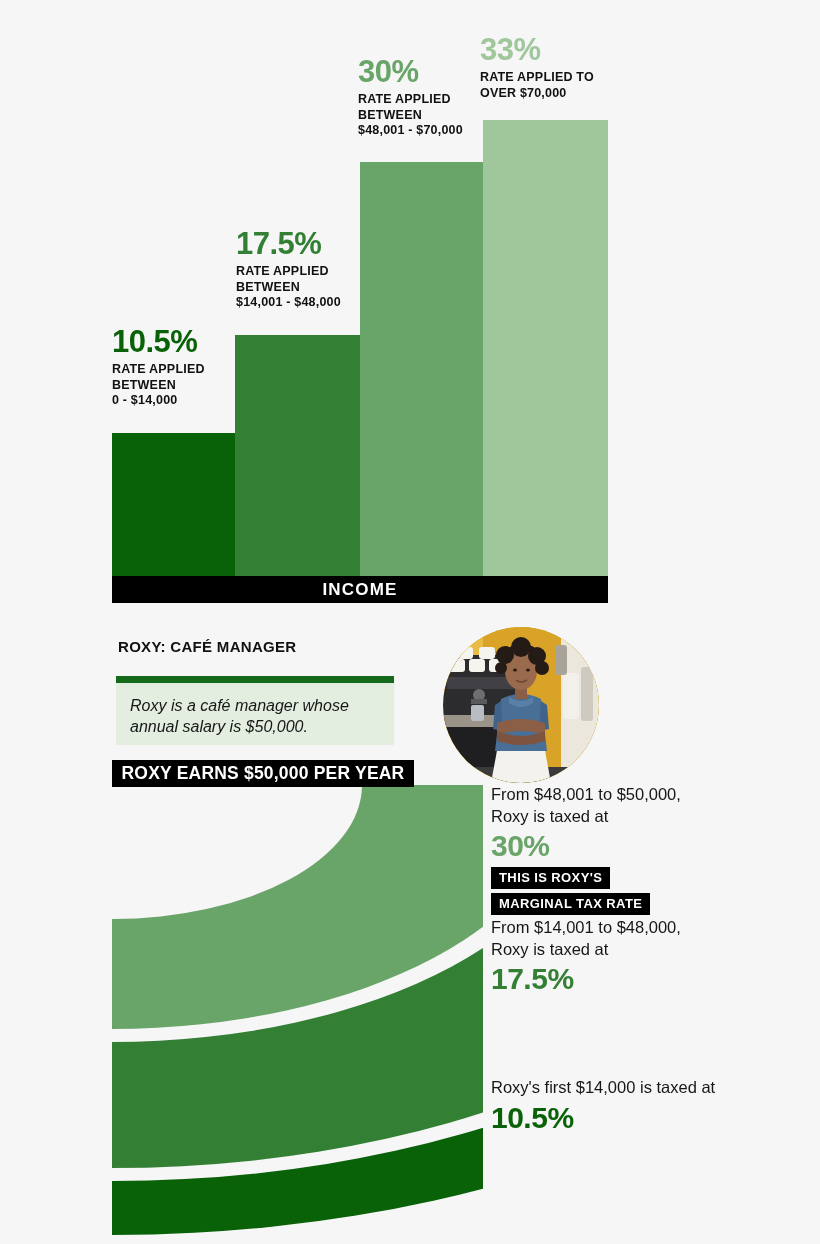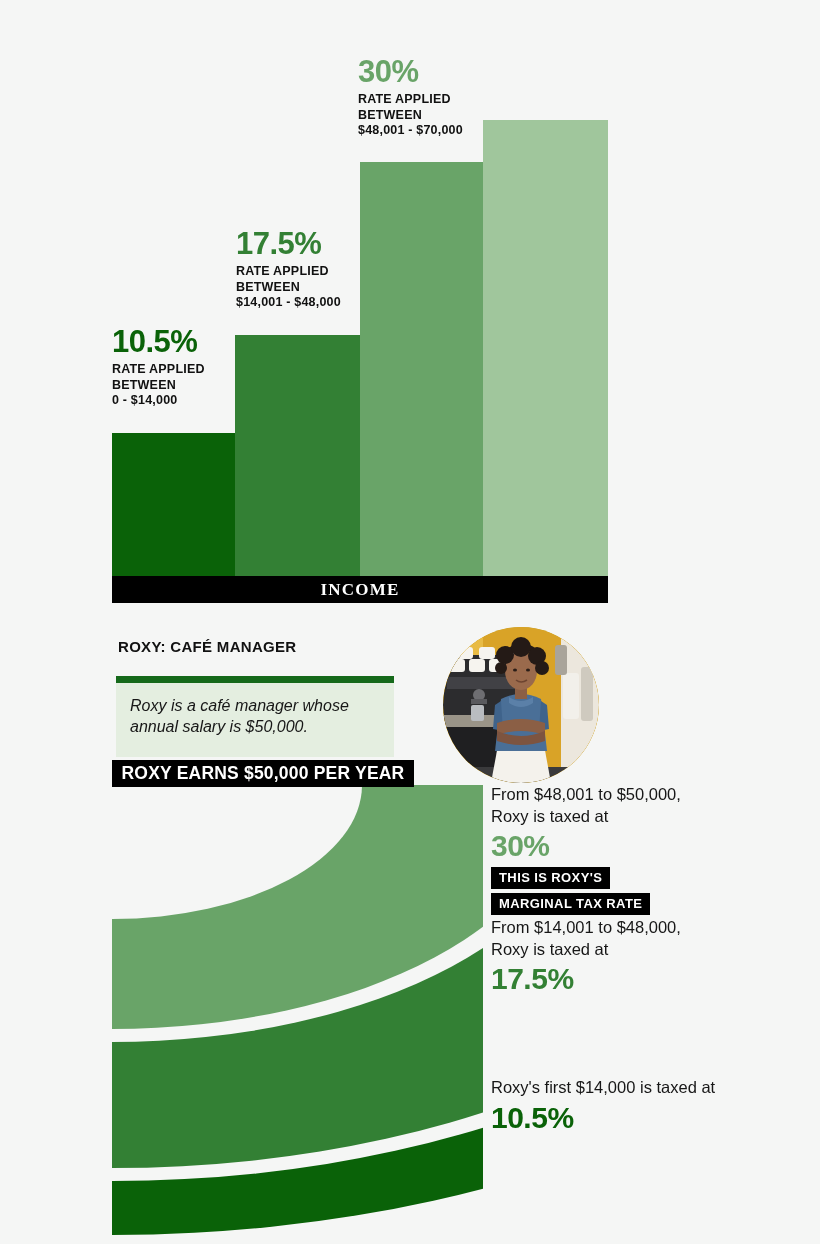--- a/index.html
+++ b/index.html
@@ -13,41 +13,41 @@
 
   
   .chart{position:absolute;left:0;top:0;width:820px;height:610px;}
   .bar{position:absolute;bottom:32px;}
   .axis-band{
     position:absolute;left:112px;top:576px;width:496px;height:27px;
     background:#000;display:flex;align-items:center;justify-content:center;
   }
   .axis-band span{
     color:#fff;font-weight:bold;font-size:17px;letter-spacing:1.2px;
-    font-family:Liberation Serif, serif;
+    font-family:Liberation Sans, sans-serif;
   }
   .bar-label{position:absolute;text-align:left;}
   .bar-pct{
     font-weight:bold;font-size:31px;line-height:32px;letter-spacing:-0.5px;
     margin:0 0 4px 0;
   }
   .bar-desc{
     font-weight:bold;font-size:12.5px;line-height:15.5px;color:#111;
     letter-spacing:0.2px;text-transform:uppercase;
   }
 
   
   .profile{position:absolute;left:116px;top:638px;width:280px;}
   .profile-title{
     font-weight:bold;font-size:15px;letter-spacing:0.3px;color:#111;
     margin:0 0 21px 2px;
   }
   .profile-rule{height:7px;background:#15691a;width:278px;}
   .profile-body{
-    background:#e4eee0;padding:12px 14px 20px 14px;width:250px;
+    background:#e4eee0;padding:12px 14px 8px 14px;width:250px;
   }
   .profile-body p{
     margin:0;font-style:italic;font-size:16px;line-height:21px;color:#171717;
     font-family:"Liberation Sans", sans-serif;
   }
 
   .photo{
     position:absolute;left:443px;top:627px;width:156px;height:156px;
     border-radius:50%;overflow:hidden;background:#c9a227;
   }
@@ -116,20 +116,27 @@
 
     <div class="bar-label" style="left:358px;top:56px;width:126px;">
       <div class="bar-pct" style="color:#69a468;">30%</div>
       <div class="bar-desc">
         <div>RATE APPLIED</div>
         <div>BETWEEN</div>
         <div>$48,001 - $70,000</div>
       </div>
     </div>
 
+    <div class="bar-label" style="left:480px;top:34px;width:130px;">
+      <div class="bar-pct" style="color:#a0c69c;">33%</div>
+      <div class="bar-desc">
+        <div>RATE APPLIED TO</div>
+        <div>OVER $70,000</div>
+      </div>
+    </div>
   </div>
 
   <div class="profile">
     <div class="profile-title">ROXY: CAFÉ MANAGER</div>
     <div class="profile-rule"></div>
     <div class="profile-body">
       <p>Roxy is a café manager whose annual salary is $50,000.</p>
     </div>
   </div>
 

